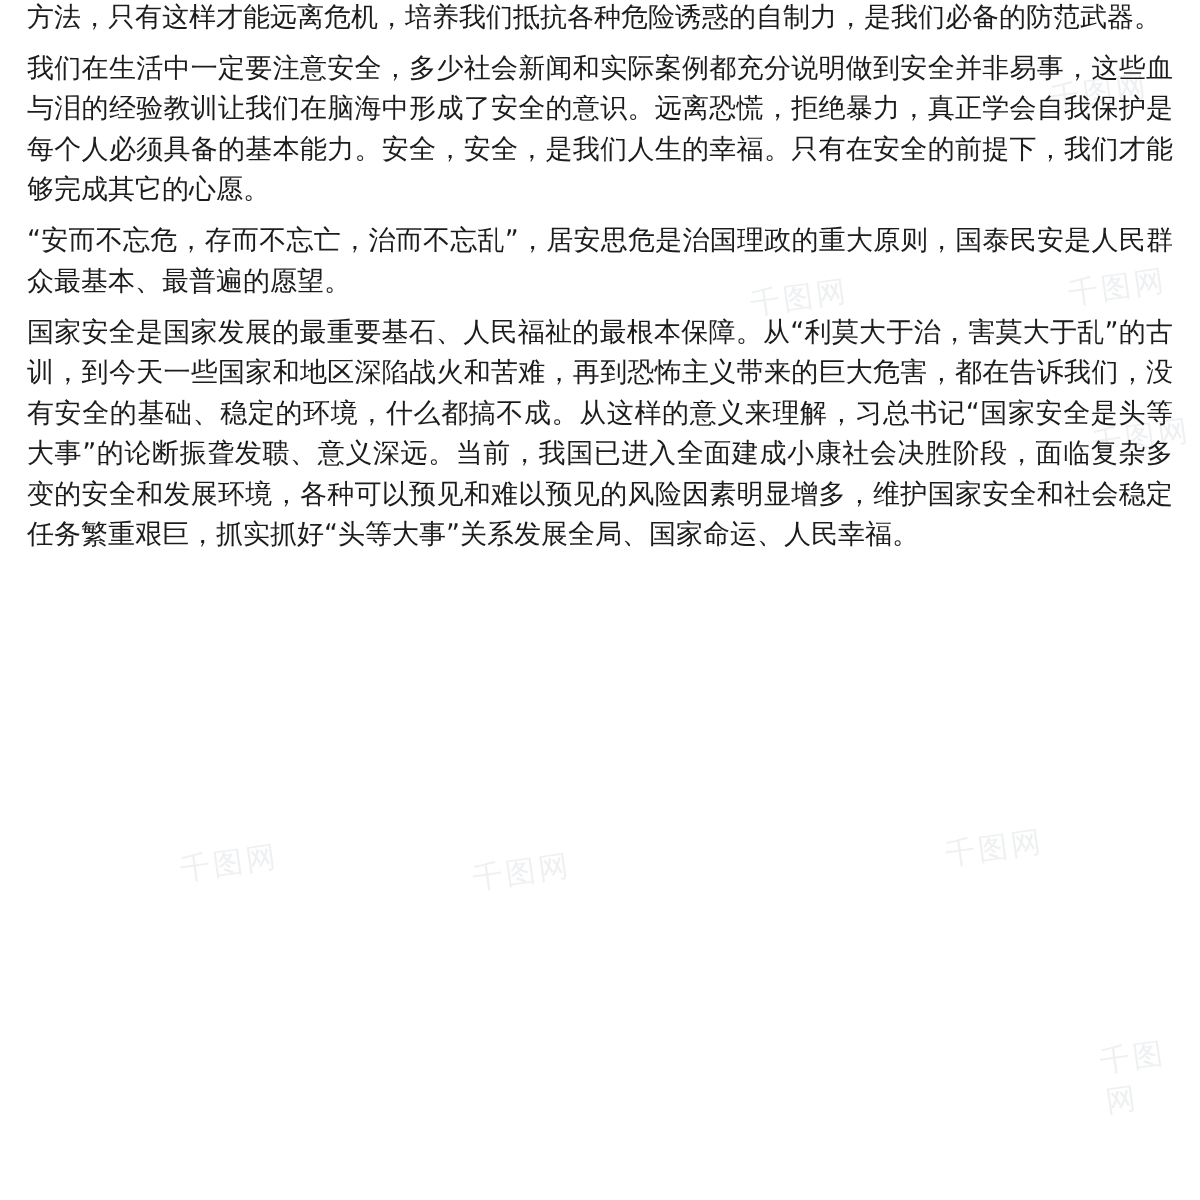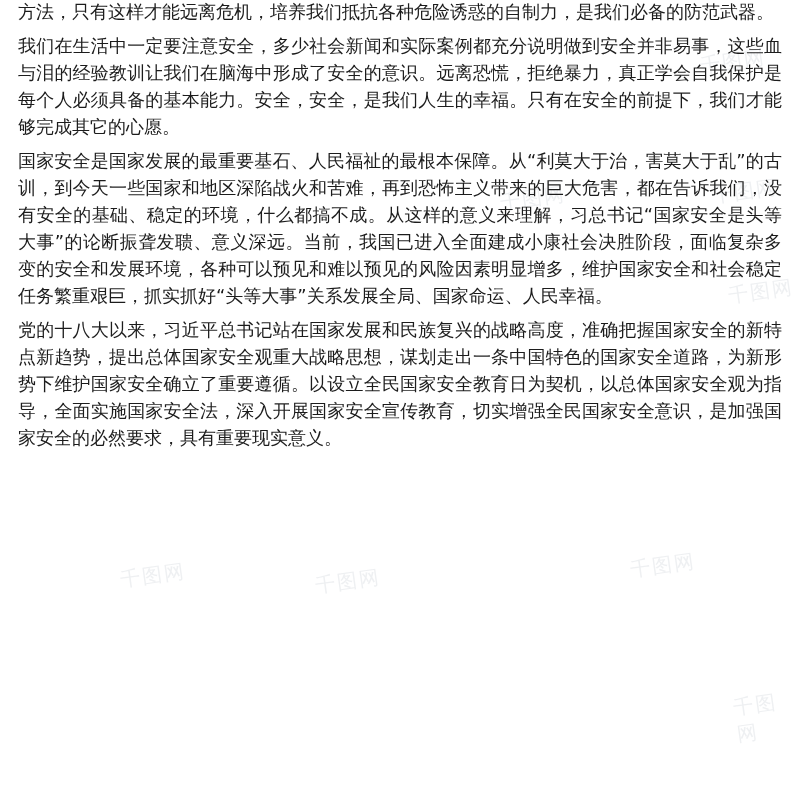--- a/index.html
+++ b/index.html
@@ -57,17 +57,17 @@
     <span class="wm" style="left:728px; top:278px;">千图网</span>
     <span class="wm" style="left:120px; top:562px;">千图网</span>
     <span class="wm" style="left:315px; top:568px;">千图网</span>
     <span class="wm" style="left:630px; top:552px;">千图网</span>
     <span class="wm" style="left:735px; top:690px;">千图网</span>
   </div>
 
   <div class="content">
     <p>方法，只有这样才能远离危机，培养我们抵抗各种危险诱惑的自制力，是我们必备的防范武器。</p>
     <p>我们在生活中一定要注意安全，多少社会新闻和实际案例都充分说明做到安全并非易事，这些血与泪的经验教训让我们在脑海中形成了安全的意识。远离恐慌，拒绝暴力，真正学会自我保护是每个人必须具备的基本能力。安全，安全，是我们人生的幸福。只有在安全的前提下，我们才能够完成其它的心愿。</p>
+    <p>“安而不忘危，存而不忘亡，治而不忘乱”，居安思危是治国理政的重大原则，国泰民安是人民群众最基本、最普遍的愿望。</p>
     <p>国家安全是国家发展的最重要基石、人民福祉的最根本保障。从“利莫大于治，害莫大于乱”的古训，到今天一些国家和地区深陷战火和苦难，再到恐怖主义带来的巨大危害，都在告诉我们，没有安全的基础、稳定的环境，什么都搞不成。从这样的意义来理解，习总书记“国家安全是头等大事”的论断振聋发聩、意义深远。当前，我国已进入全面建成小康社会决胜阶段，面临复杂多变的安全和发展环境，各种可以预见和难以预见的风险因素明显增多，维护国家安全和社会稳定任务繁重艰巨，抓实抓好“头等大事”关系发展全局、国家命运、人民幸福。</p>
-    <p>党的十八大以来，习近平总书记站在国家发展和民族复兴的战略高度，准确把握国家安全的新特点新趋势，提出总体国家安全观重大战略思想，谋划走出一条中国特色的国家安全道路，为新形势下维护国家安全确立了重要遵循。以设立全民国家安全教育日为契机，以总体国家安全观为指导，全面实施国家安全法，深入开展国家安全宣传教育，切实增强全民国家安全意识，是加强国家安全的必然要求，具有重要现实意义。</p>
   </div>
 
 </div>
 
 </body></html>

